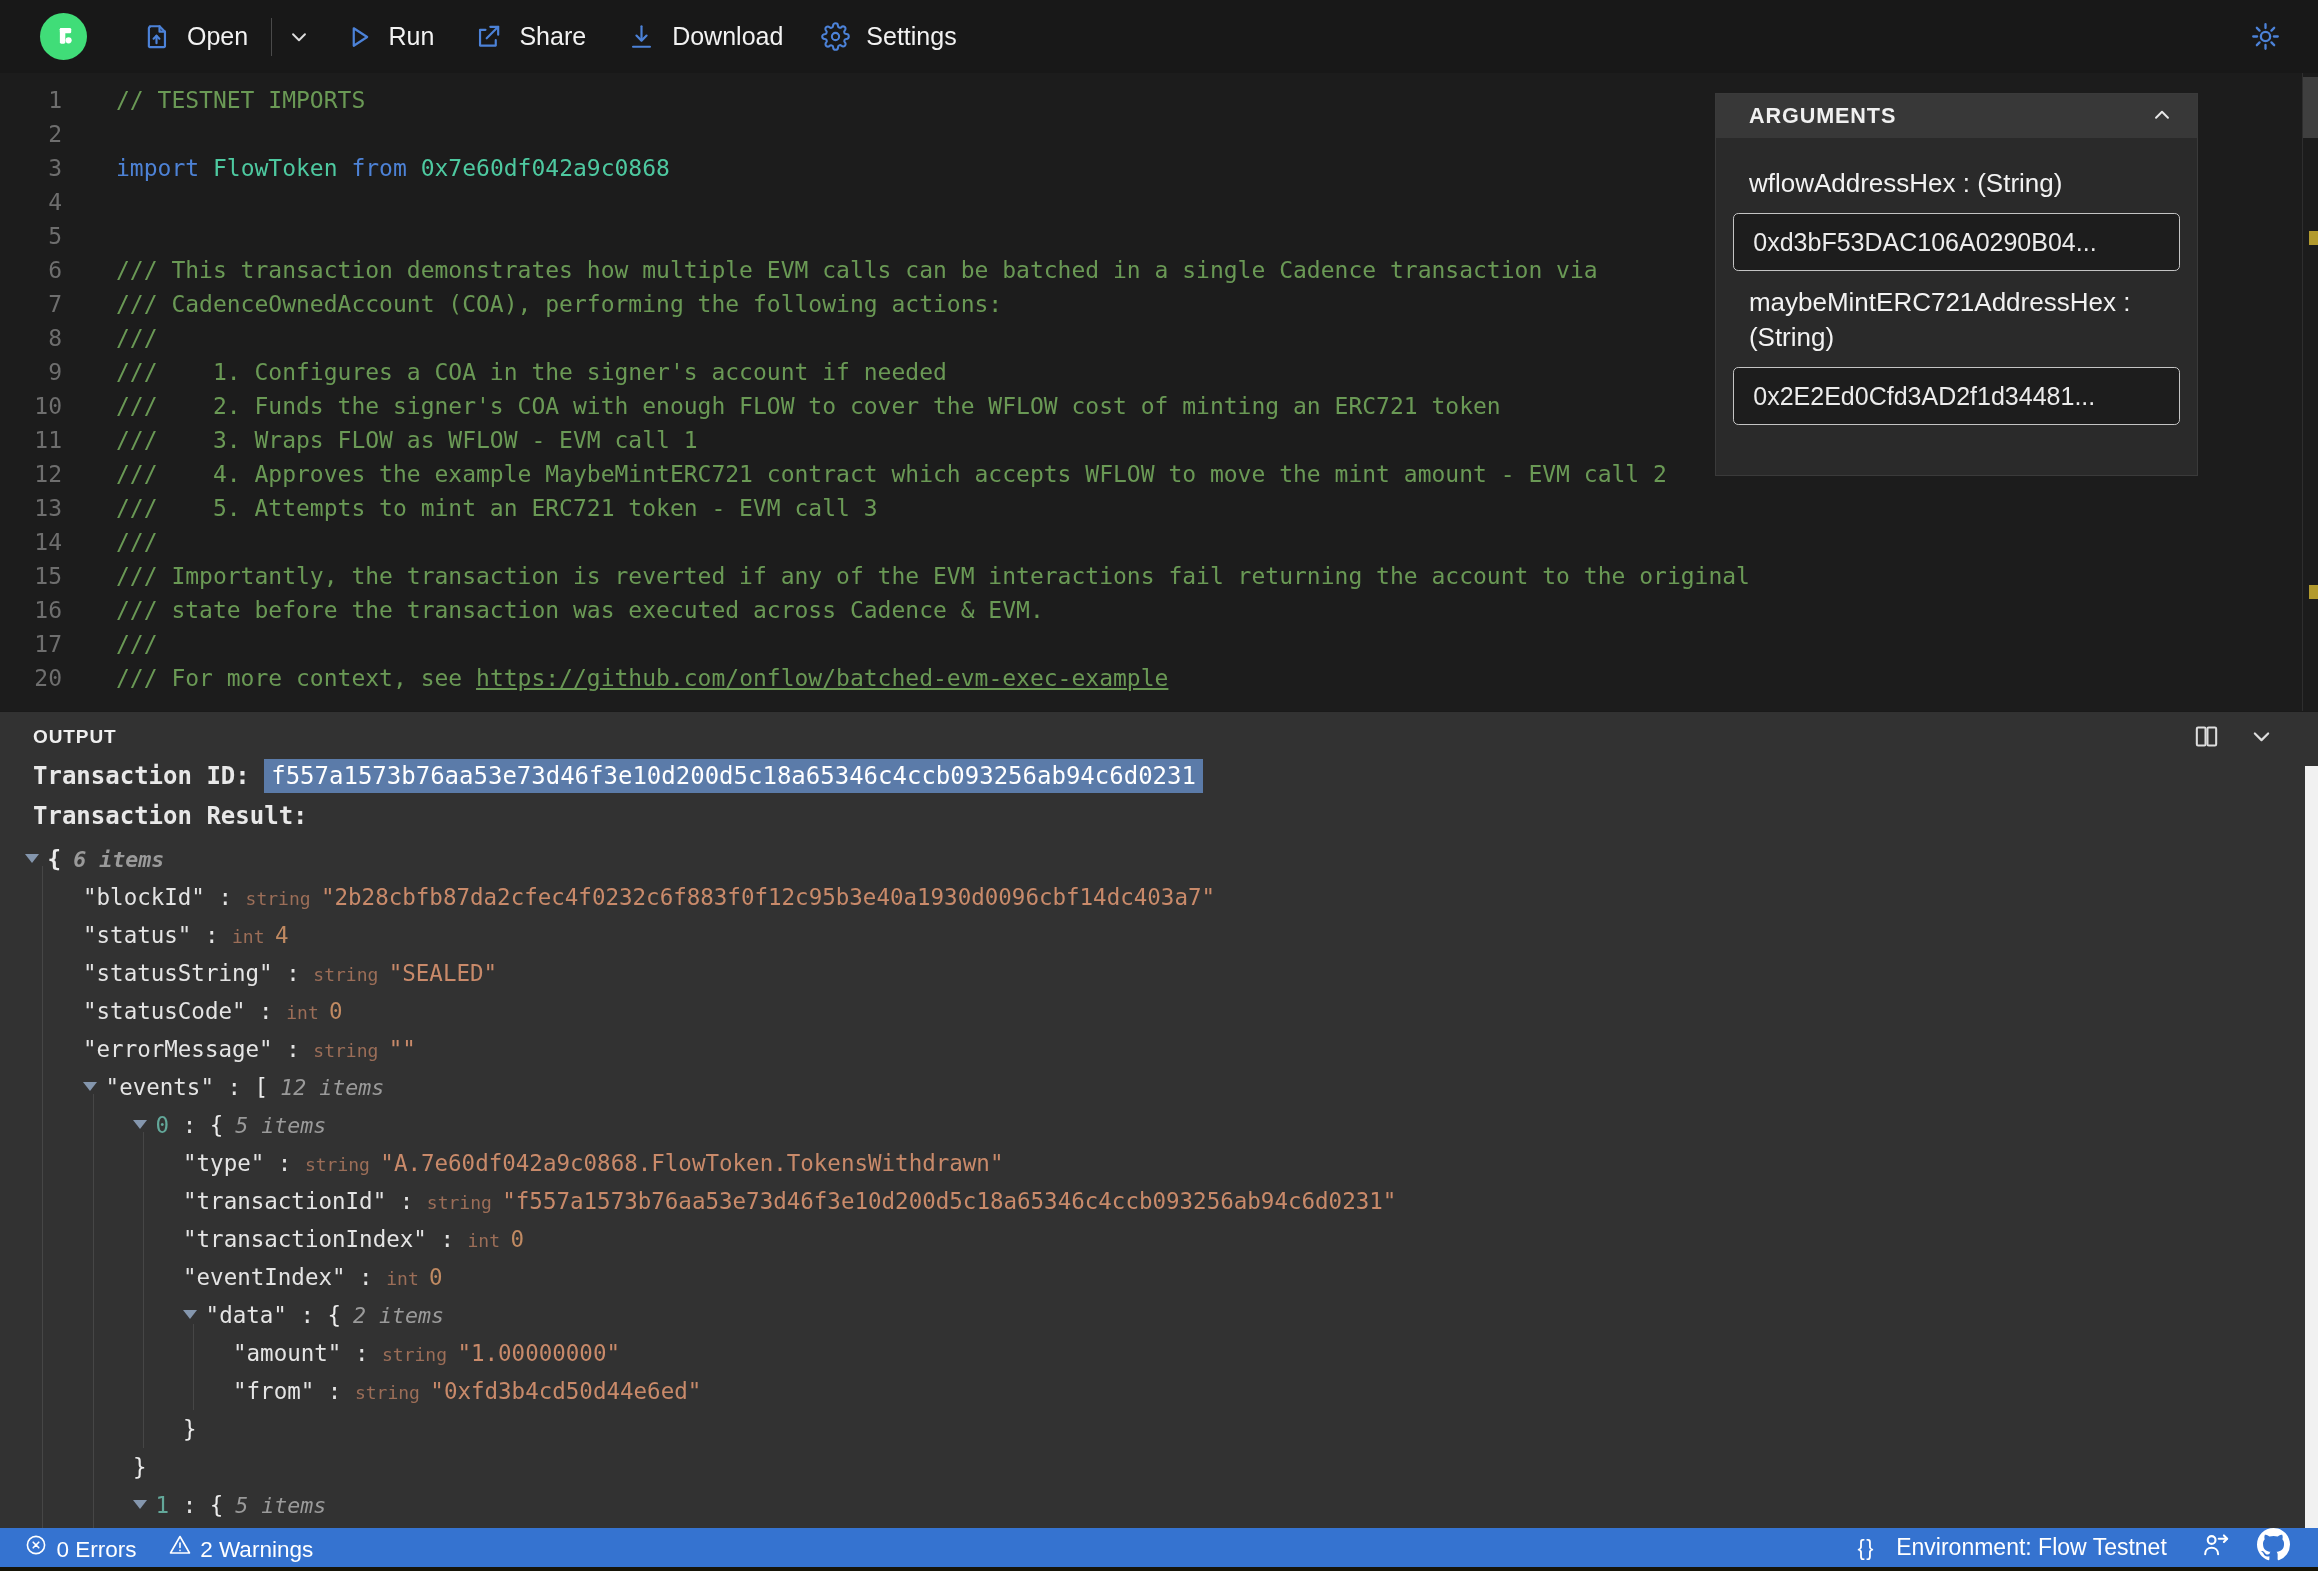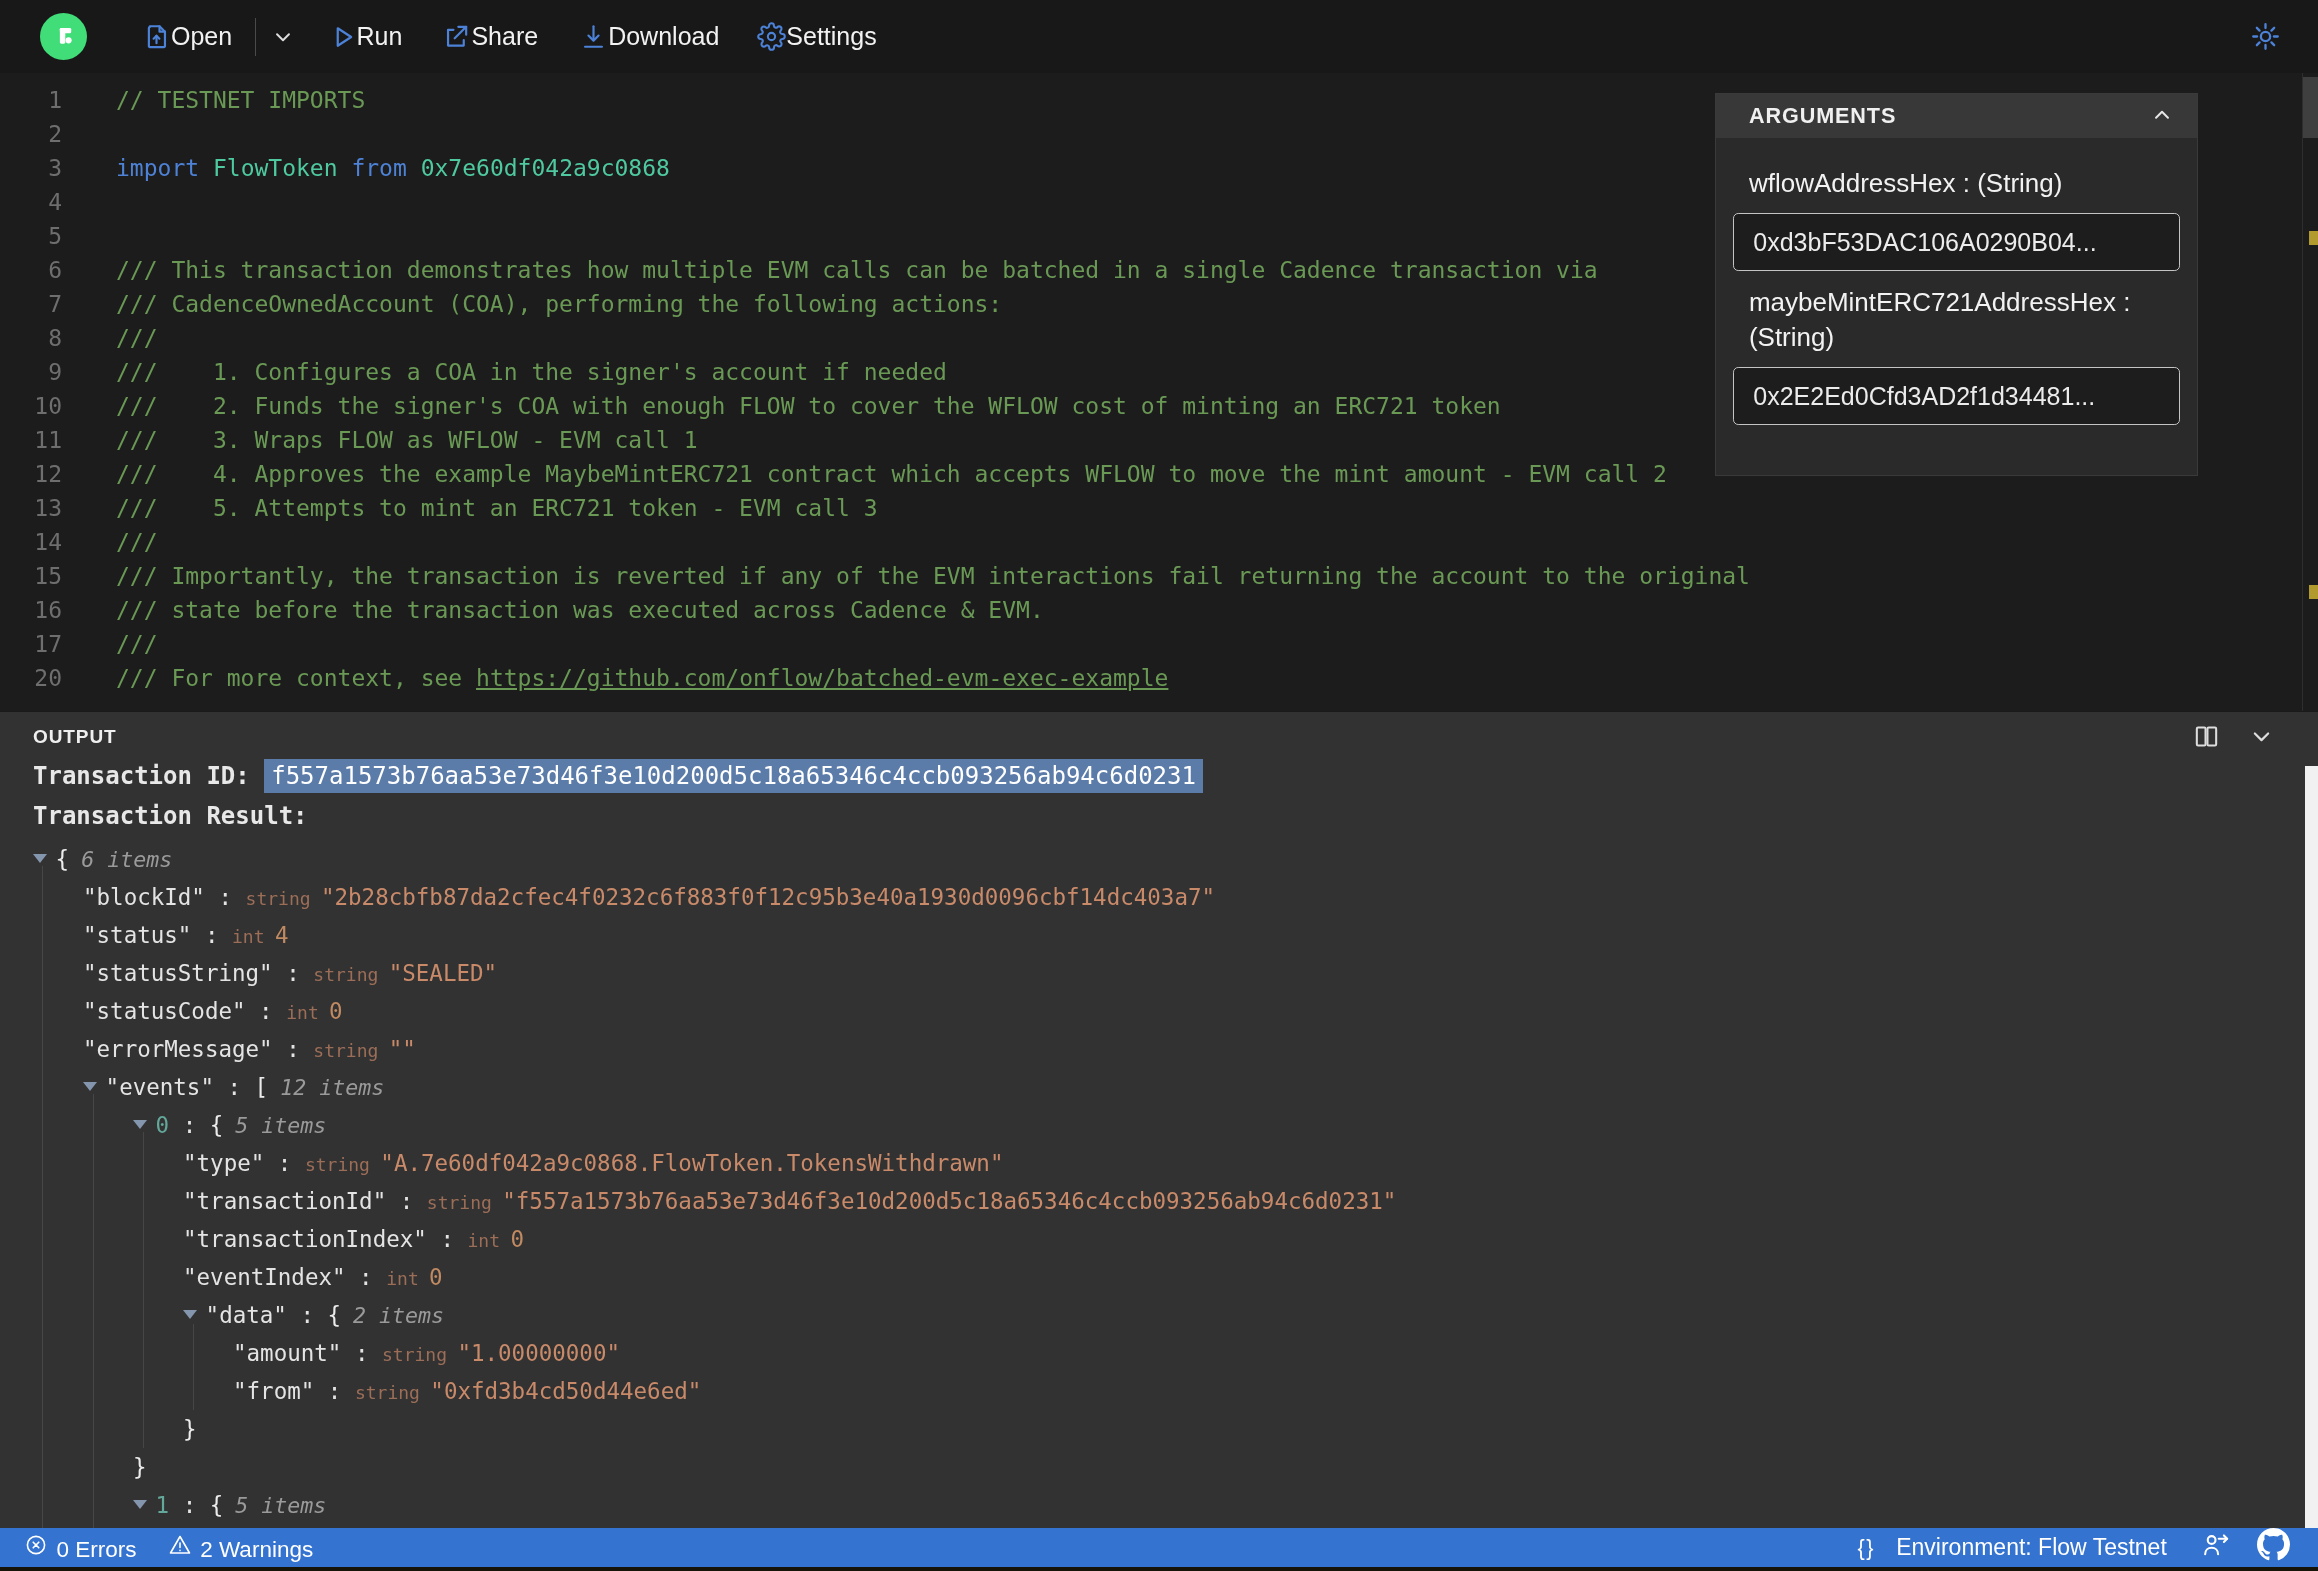--- a/index.html
+++ b/index.html
@@ -1,21 +1,21 @@
 <!DOCTYPE html>
 <html style="font-size:14px"><head>
 <meta charset="utf-8">
 <style>
   html,body{margin:0;padding:0;background:#101010;}
   #screen{position:relative;width:2319px;height:1572px;overflow:hidden;background:#1c1c1c;font-family:"Liberation Sans",sans-serif;}
 
   
   .toolbar{position:absolute;top:0;left:0;right:0;height:73px;background:#181818;display:flex;align-items:center;}
   .logo{width:47px;height:47px;border-radius:50%;background:#40dd78;margin-left:40px;display:flex;align-items:center;justify-content:center;flex:none;}
-  .tb-btn{display:flex;align-items:center;gap:0;color:#f2f2f2;font-size:25px;cursor:default;flex:none;}
+  .tb-btn{display:flex;align-items:center;gap:16px;color:#f2f2f2;font-size:25px;cursor:default;flex:none;}
   .tb-btn svg{display:block;}
   .btn-open{margin-left:55px;}
   .tb-divider{width:0.9px;height:38px;background:#4a4a4a;margin-left:22.5px;flex:none;}
   .btn-chevron{margin-left:14px;}
   .btn-run{margin-left:33px;}
   .btn-share{margin-left:40px;}
   .btn-download{margin-left:41px;}
   .btn-settings{margin-left:38px;}
   .btn-theme{margin-left:auto;margin-right:38px;}
 
@@ -275,21 +275,21 @@
     </div>
 
     <div class="txid-row"><span>Transaction ID: </span><span class="txid-val">f557a1573b76aa53e73d46f3e10d200d5c18a65346c4ccb093256ab94c6d0231</span></div>
     <div class="txresult-row">Transaction Result:</div>
 
     <div class="json-tree">
       <div class="guide" style="left:42px;top:26px;height:663px;"></div>
       <div class="guide" style="left:93px;top:254px;height:435px;"></div>
       <div class="guide" style="left:143px;top:292px;height:316px;"></div>
       <div class="guide" style="left:193px;top:484px;height:86px;"></div>
-    <div class="tree-row" style="padding-left: 33px;"><span class="tree-arrow"></span><span class="tree-brace">{</span><span class="tree-items">6 items</span></div>
+    <div class="tree-row" style="padding-left: 25px; font-weight: bold;"><span class="tree-arrow"></span><span class="tree-brace">{</span><span class="tree-items">6 items</span></div>
         <div class="tree-row" style="padding-left: 83px;"><span class="tree-key">"blockId"</span><span class="tree-colon"> : </span><span class="tree-type">string</span><span class="tree-val">"2b28cbfb87da2cfec4f0232c6f883f0f12c95b3e40a1930d0096cbf14dc403a7"</span></div>
         <div class="tree-row" style="padding-left: 83px;"><span class="tree-key">"status"</span><span class="tree-colon"> : </span><span class="tree-type">int</span><span class="tree-val num">4</span></div>
         <div class="tree-row" style="padding-left: 83px;"><span class="tree-key">"statusString"</span><span class="tree-colon"> : </span><span class="tree-type">string</span><span class="tree-val">"SEALED"</span></div>
         <div class="tree-row" style="padding-left: 83px;"><span class="tree-key">"statusCode"</span><span class="tree-colon"> : </span><span class="tree-type">int</span><span class="tree-val num">0</span></div>
         <div class="tree-row" style="padding-left: 83px;"><span class="tree-key">"errorMessage"</span><span class="tree-colon"> : </span><span class="tree-type">string</span><span class="tree-val">""</span></div>
         <div class="tree-row" style="padding-left: 83px;"><span class="tree-arrow"></span><span class="tree-key">"events"</span><span class="tree-colon"> : </span><span class="tree-brace">[</span><span class="tree-items">12 items</span></div>
         <div class="tree-row" style="padding-left: 133px;"><span class="tree-arrow"></span><span class="tree-key num">0</span><span class="tree-colon"> : </span><span class="tree-brace">{</span><span class="tree-items">5 items</span></div>
         <div class="tree-row" style="padding-left: 183px;"><span class="tree-key">"type"</span><span class="tree-colon"> : </span><span class="tree-type">string</span><span class="tree-val">"A.7e60df042a9c0868.FlowToken.TokensWithdrawn"</span></div>
         <div class="tree-row" style="padding-left: 183px;"><span class="tree-key">"transactionId"</span><span class="tree-colon"> : </span><span class="tree-type">string</span><span class="tree-val">"f557a1573b76aa53e73d46f3e10d200d5c18a65346c4ccb093256ab94c6d0231"</span></div>
         <div class="tree-row" style="padding-left: 183px;"><span class="tree-key">"transactionIndex"</span><span class="tree-colon"> : </span><span class="tree-type">int</span><span class="tree-val num">0</span></div>

